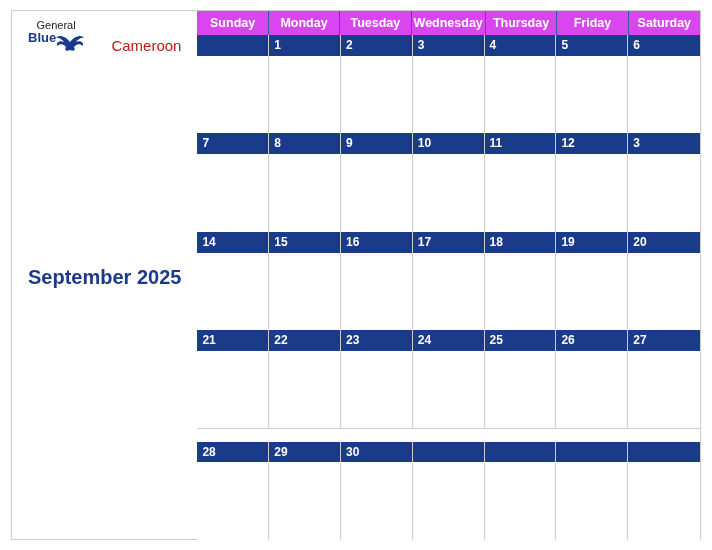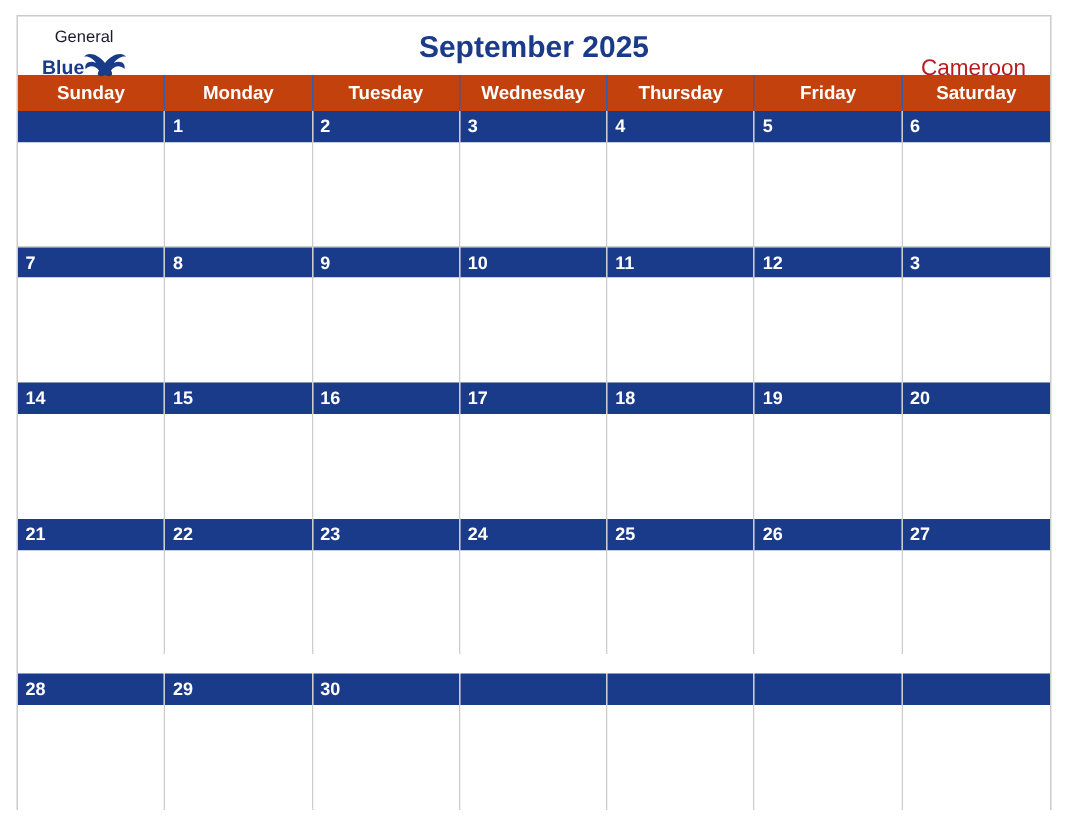--- a/index.html
+++ b/index.html
@@ -11,21 +11,21 @@
       display: flex;
       align-items: center;
       justify-content: center;
     }
     .calendar-wrapper {
       width: 690px;
       height: 530px;
       border: 1.5px solid #ccc;
       background: #fff;
       display: flex;
-      flex-direction: column;
+      flex-direction: row;
     }
     .calendar-header {
       display: flex;
       align-items: center;
       justify-content: center;
       position: relative;
       padding: 10px 16px 6px 16px;
     }
     .logo-area {
       position: absolute;
@@ -66,21 +66,21 @@
       color: #b91c1c;
     }
     .calendar-grid {
       flex: 1;
       display: flex;
       flex-direction: column;
     }
     .day-headers {
       display: grid;
       grid-template-columns: repeat(7, 1fr);
-      background: #c2410c;
+      background: #d946ef;
     }
     .day-header {
       color: #fff;
       font-size: 12.5px;
       font-weight: bold;
       text-align: center;
       padding: 5px 2px;
       border-right: 1px solid #3a5aaa;
     }
     .day-header:last-child {
@@ -127,21 +127,21 @@
       height: calc(100% - 20px);
     }
   </style>
 </head>
 <body>
 
 <div class="calendar-wrapper">
   <div class="calendar-header">
     <div class="logo-area">
       <span class="logo-text-general">General</span>
-      <div style="display:flex;align-items:flex-end;gap:0;">
+      <div style="display:flex;align-items:flex-start;gap:0;">
         <span class="logo-text-blue">Blue</span>
         <svg class="logo-bird" viewBox="0 0 28 20">
           <path d="M14 10 C10 4, 2 2, 0 6 C2 5, 6 7, 8 10 C4 8, 0 10, 1 14 C4 11, 8 12, 10 15 C8 18, 10 20, 14 18 C18 20, 20 18, 18 15 C20 12, 24 11, 27 14 C28 10, 24 8, 20 10 C22 7, 26 5, 28 6 C26 2, 18 4, 14 10Z" fill="#1a3a8a"></path>
         </svg>
       </div>
     </div>
     <h1 class="month-title">September 2025</h1>
     <span class="country-label">Cameroon</span>
   </div>
 

